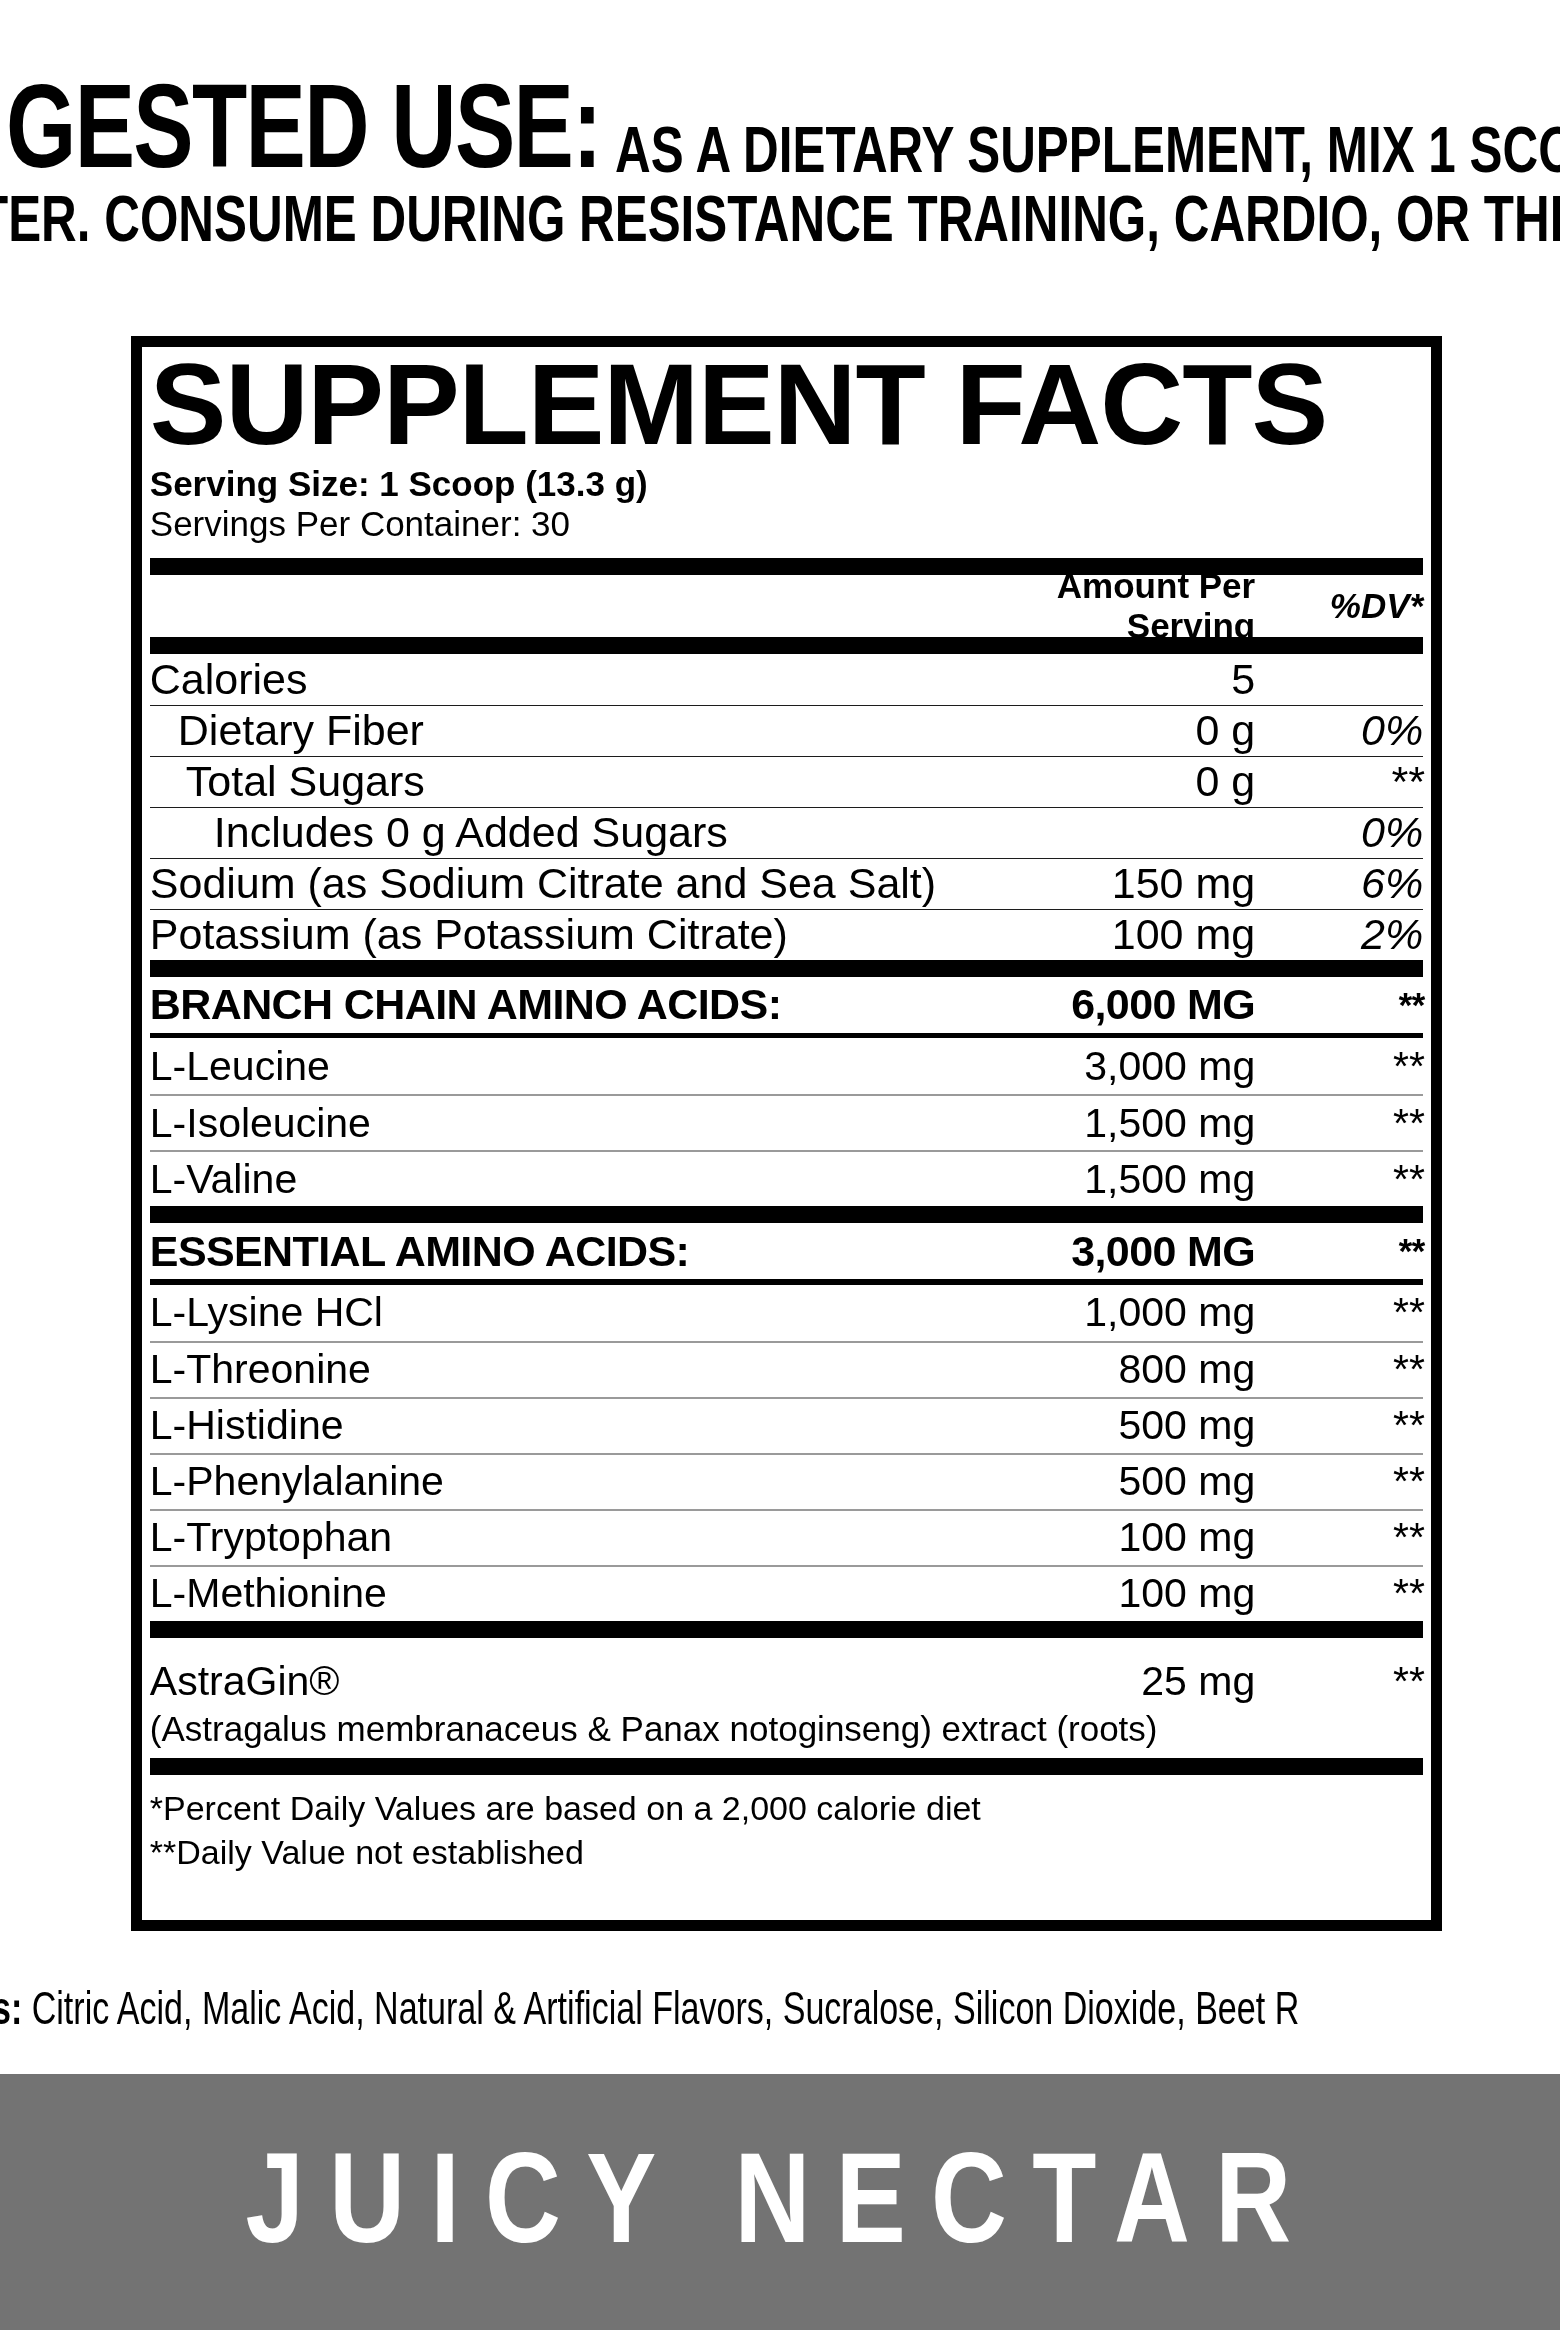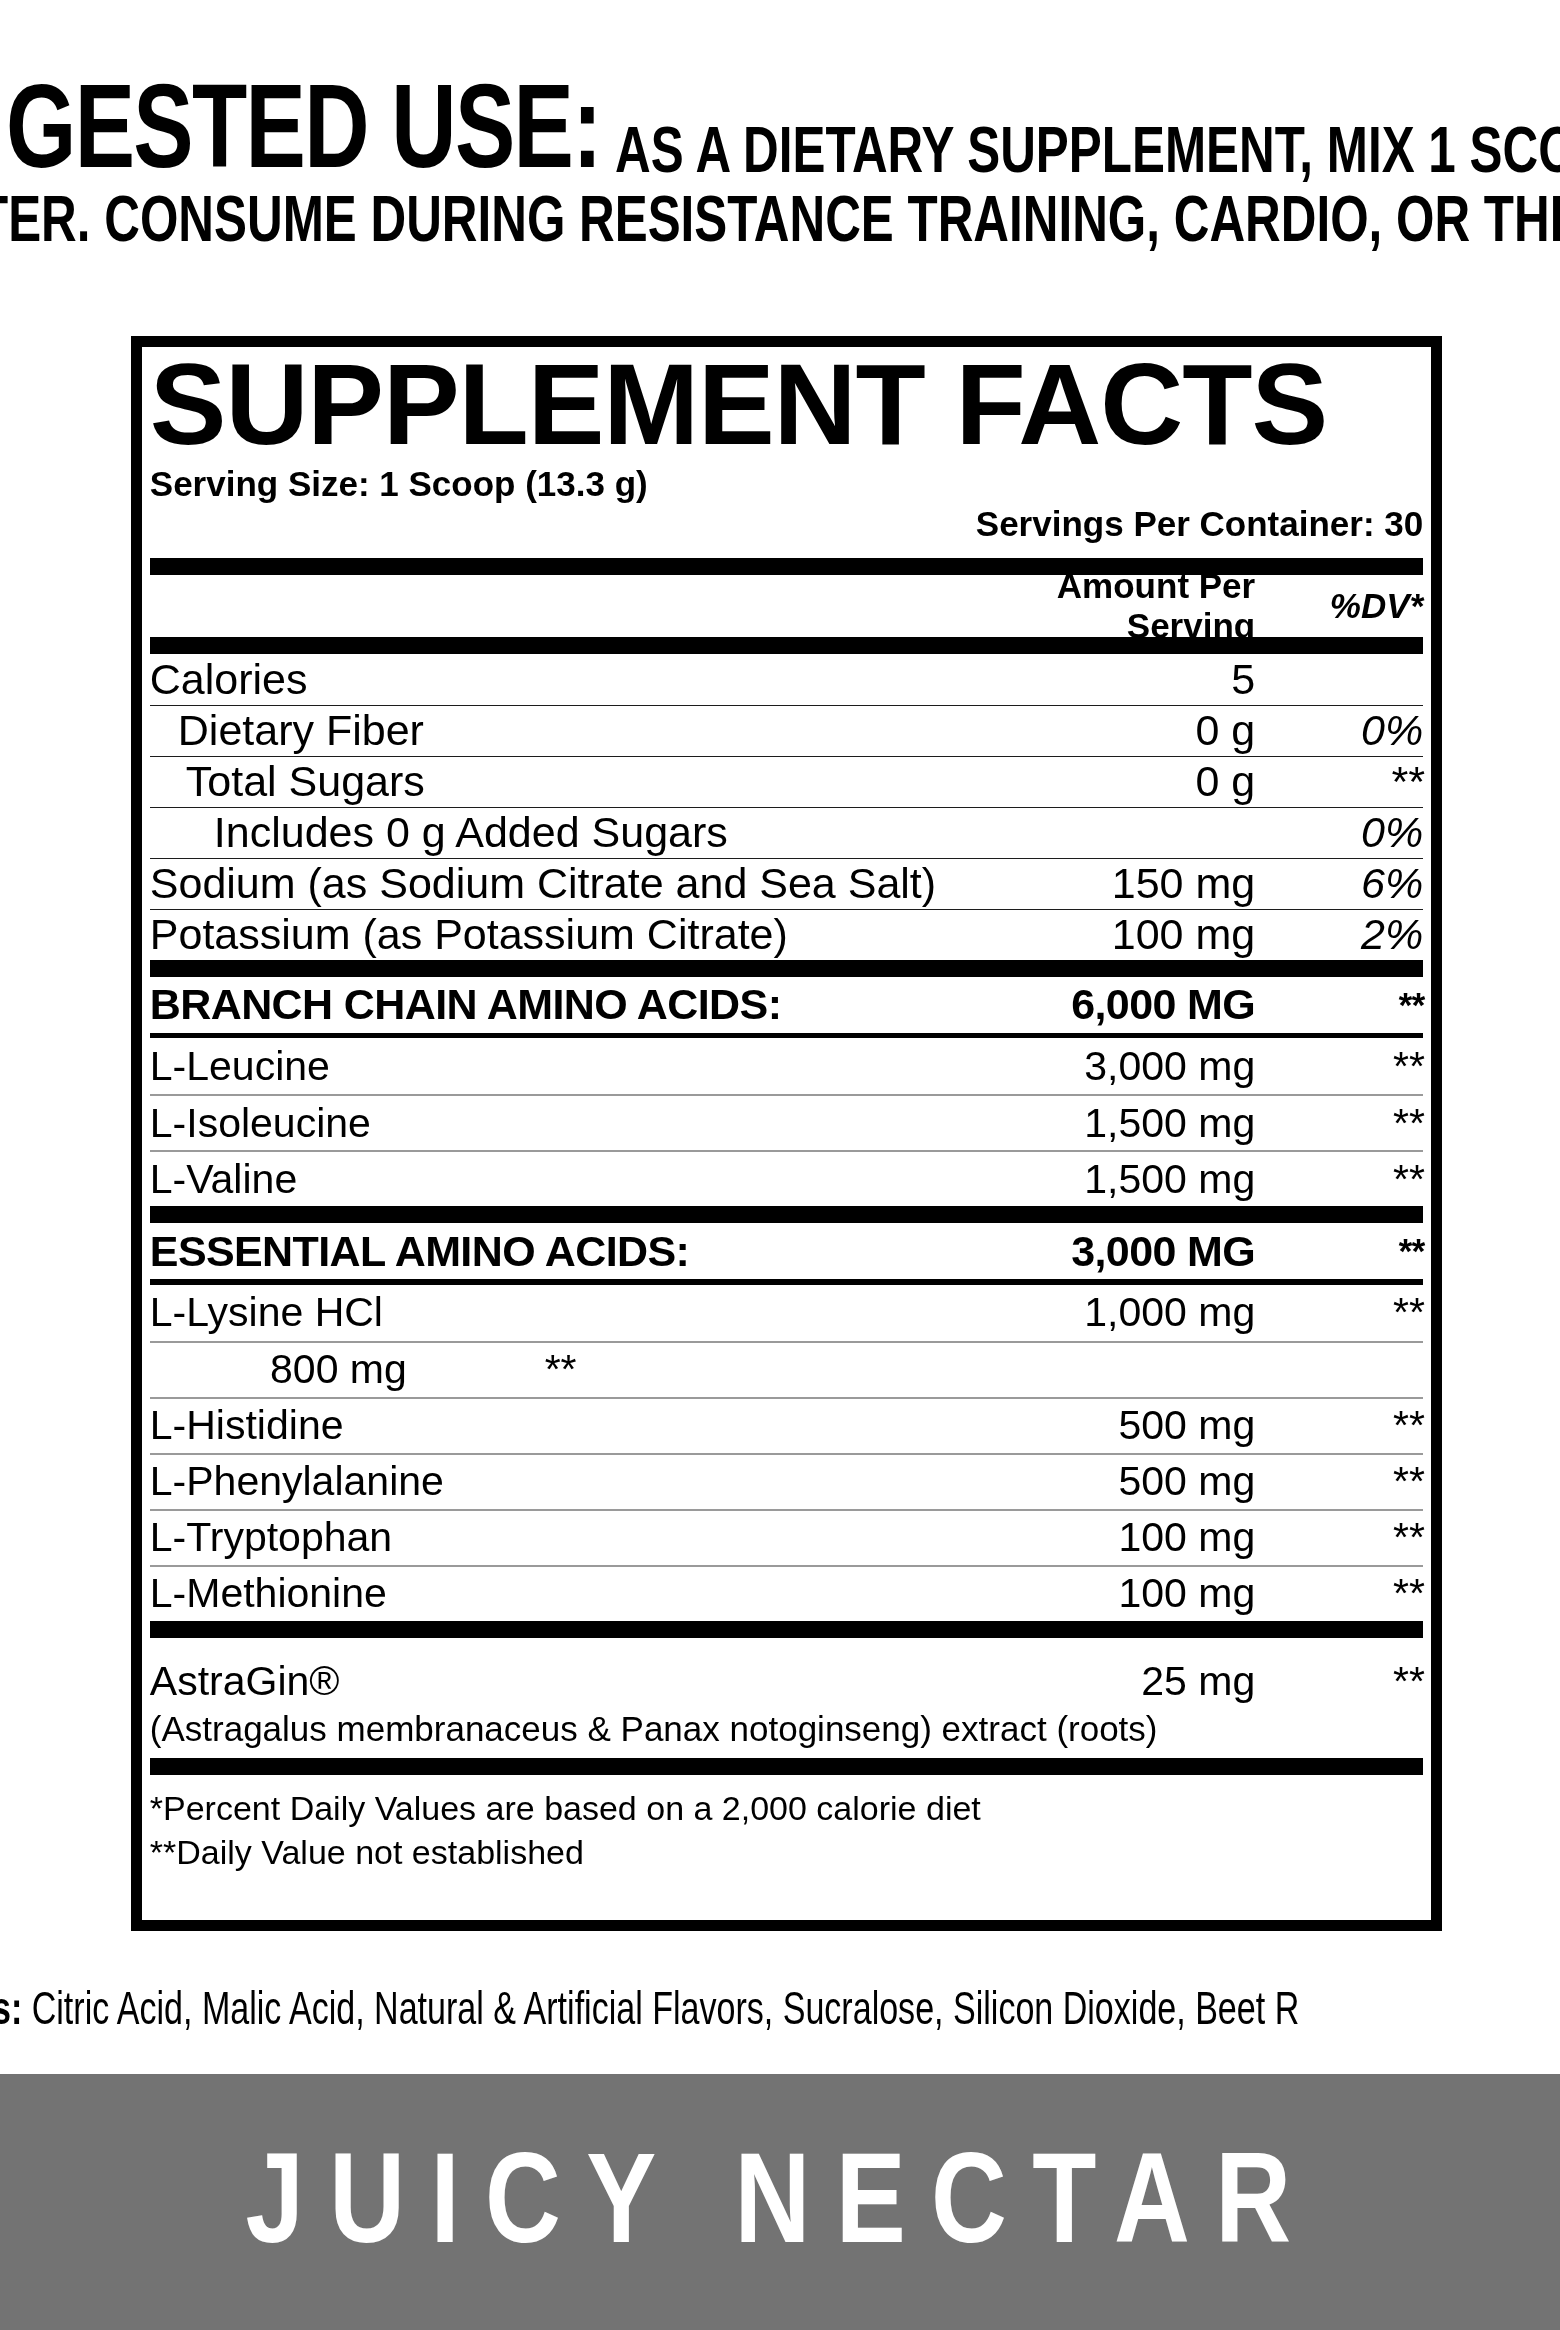--- a/index.html
+++ b/index.html
@@ -24,21 +24,21 @@
     line-height:1; white-space:nowrap;
     transform:scaleX(0.76); transform-origin:left top;
   }
   
   .panel {
     position:absolute; left:131px; top:336px; width:1311px; height:1595px;
     border:11.2px solid #000; background:#fff; padding:0 7.8px;
   }
   .panel-title { margin-top:5.6px; font-size:115px; font-weight:bold; line-height:0.9; letter-spacing:-1.1px; }
   .serving-size { margin-top:7.8px; font-size:35px; font-weight:bold; line-height:1.15; }
-  .servings-per { font-size:35px; font-weight:bold; line-height:1.15;text-align:right; }
+  .servings-per { font-size:35px; font-weight:normal; line-height:1.15; }
   .bar { height:17px; background:#000; }
   .bar-top { margin-top:13.4px; }
   .rule-med { height:5.6px; background:#000; }
   .hdr-row { display:flex; align-items:center; height:62px; font-size:35px; font-weight:bold; }
   .col-label { flex:1; }
   .col-amount { width:257px; text-align:right; }
   .col-dv { width:168px; text-align:right;font-style:italic; }
   .n-row { display:flex; align-items:center; height:51px; font-size:43px; }
   .n-row + .n-row { border-top:1.7px solid #1c1c1c; }
   .ind1 { padding-left:28px; }
@@ -152,20 +152,21 @@
     <div class="col-dv">**</div>
   </div>
   <div class="rule-med"></div>
 
   <div class="a-row">
     <div class="col-label">L-Lysine HCl</div>
     <div class="col-amount">1,000 mg</div>
     <div class="col-dv">**</div>
   </div>
   <div class="a-row">
+    <div class="col-label">L-Threonine</div>
     <div class="col-amount">800 mg</div>
     <div class="col-dv">**</div>
   </div>
   <div class="a-row">
     <div class="col-label">L-Histidine</div>
     <div class="col-amount">500 mg</div>
     <div class="col-dv">**</div>
   </div>
   <div class="a-row">
     <div class="col-label">L-Phenylalanine</div>

